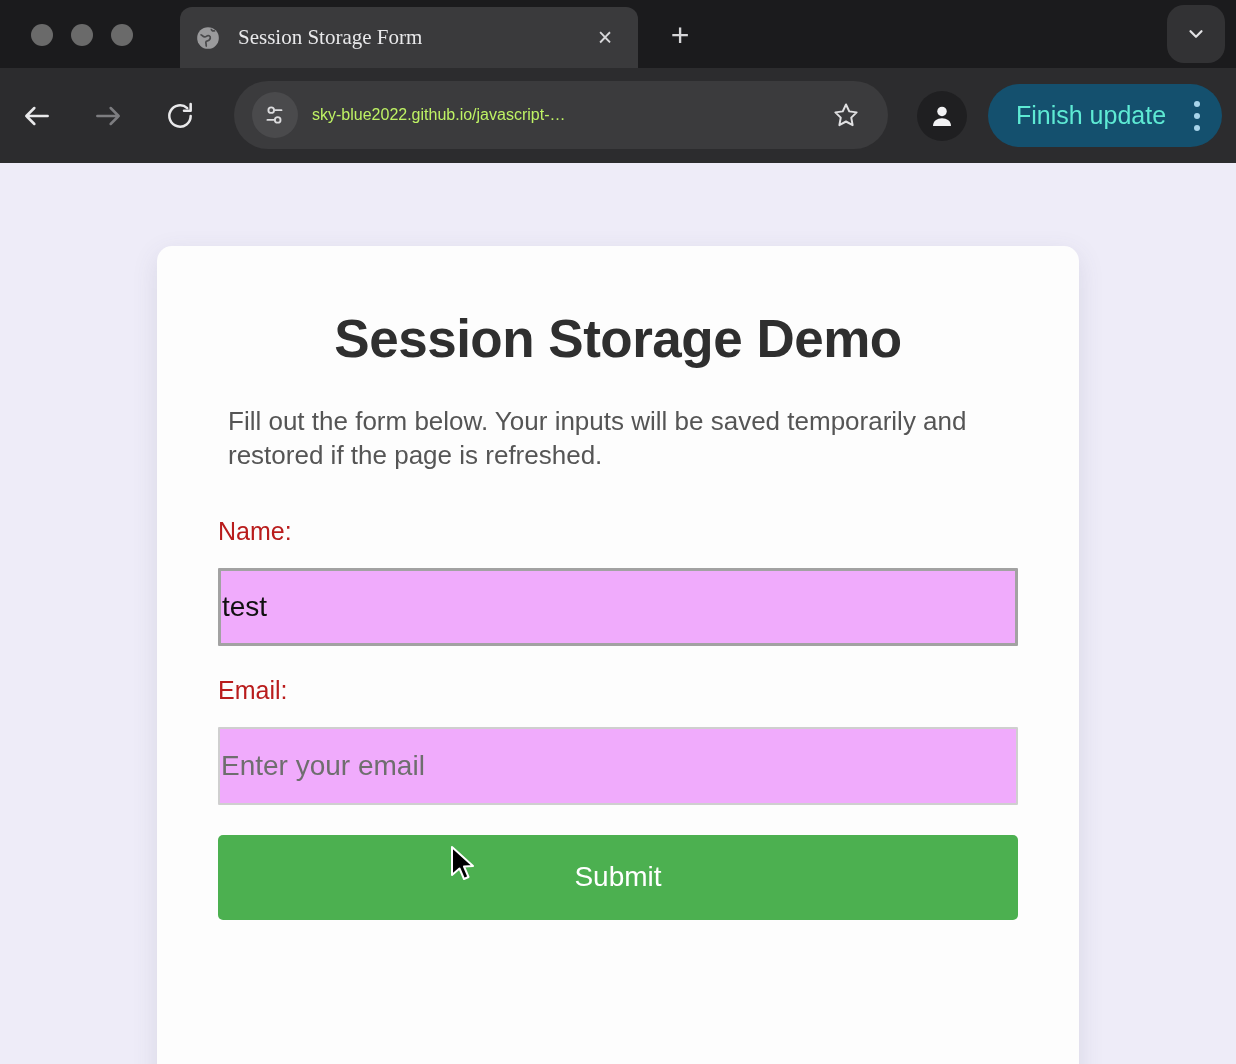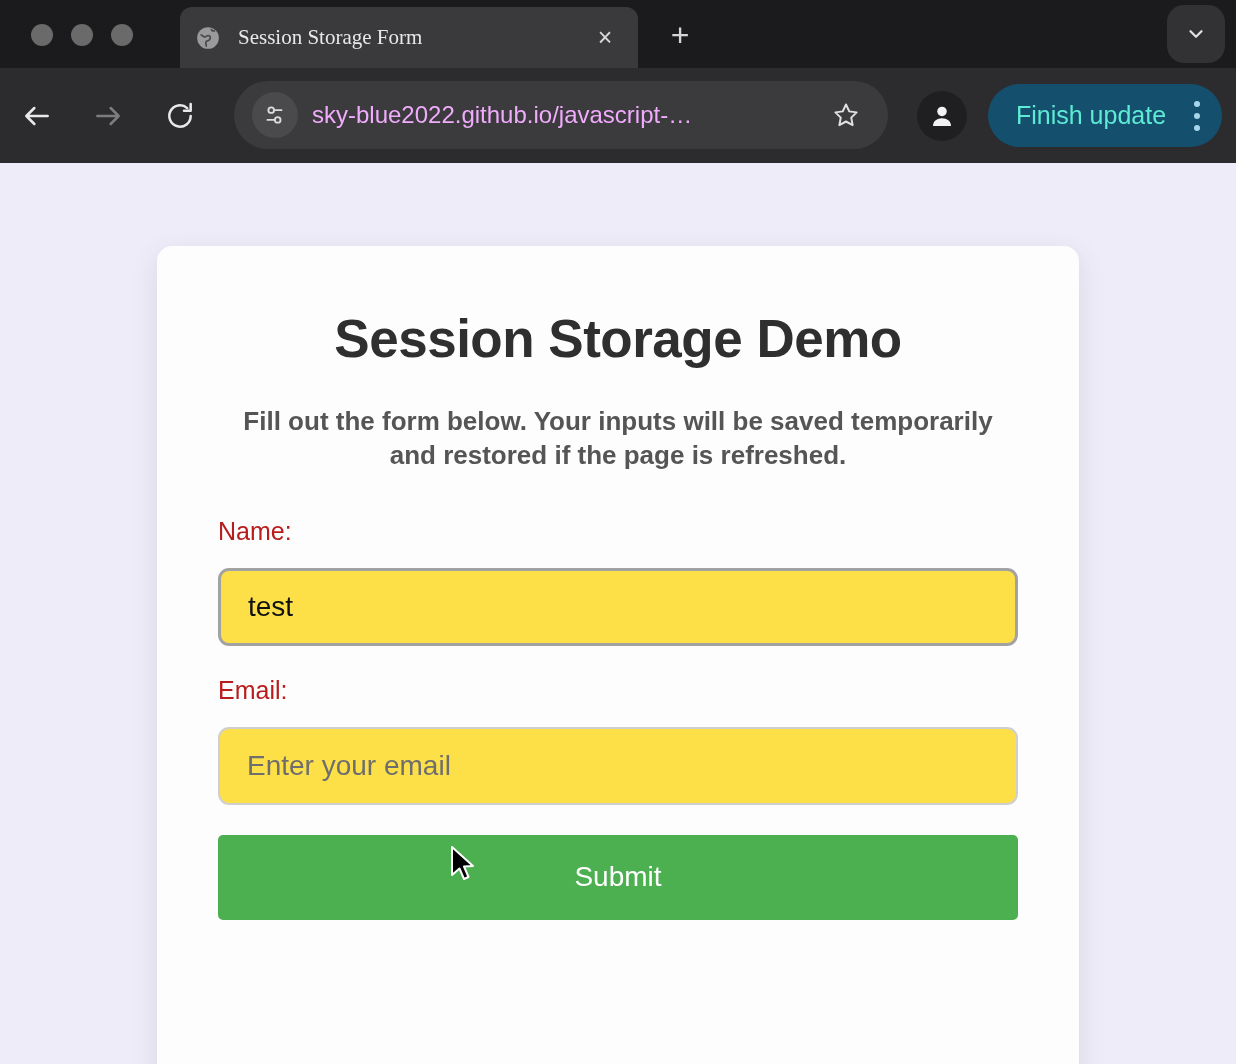--- a/index.html
+++ b/index.html
@@ -137,22 +137,22 @@
   .omnibox-lead {
     width: 46px; height: 46px;
     flex: 0 0 46px;
     border-radius: 50%;
     background: #4a4a4c;
     display: flex; align-items: center; justify-content: center;
     margin-right: 14px;
   }
   .omnibox-url {
     flex: 1 1 auto;
-    color: #f0abfc;
-    font-size: 24px;
+    color: #bef264;
+    font-size: 16px;
     white-space: nowrap;
     overflow: hidden;
   }
   .omnibox-star {
     width: 40px; height: 40px;
     flex: 0 0 40px;
     display: flex; align-items: center; justify-content: center;
     margin-left: 10px;
   }
 
@@ -223,45 +223,43 @@
   .card-title {
     text-align: center;
     font-size: 53px;
     font-weight: bold;
     color: #2f2f2f;
     letter-spacing: -0.5px;
     margin-bottom: 36px;
   }
 
   .card-desc {
-    text-align: center;
     font-size: 26px;
     line-height: 1.3;
     color: #555555;
     margin: 0 10px 44px 10px;
-    font-weight: bold;
   }
 
   .field-label {
     font-size: 25px;
     color: #b91c1c;
     margin-bottom: 22px;
   }
 
   .text-input {
     display: block;
     width: 100%;
     height: 78px;
     font-size: 28px;
     font-family: "Liberation Sans", sans-serif;
     color: #111111;
-    background: #fde047;
+    background: #f0abfc;
     border: 2px solid #cfcfcf;
-    border-radius: 11px;
-    padding: 0 27px;
+    border-radius: 1px;
+    padding: 0 1px;
     outline: none;
   }
   .text-input::placeholder { color: #6e6e6e; }
 
   .text-input.is-focused {
     border: 3px solid #a2a2a2;
   }
 
   .field-name  { margin-bottom: 30px; }
   .field-email { margin-bottom: 30px; }

